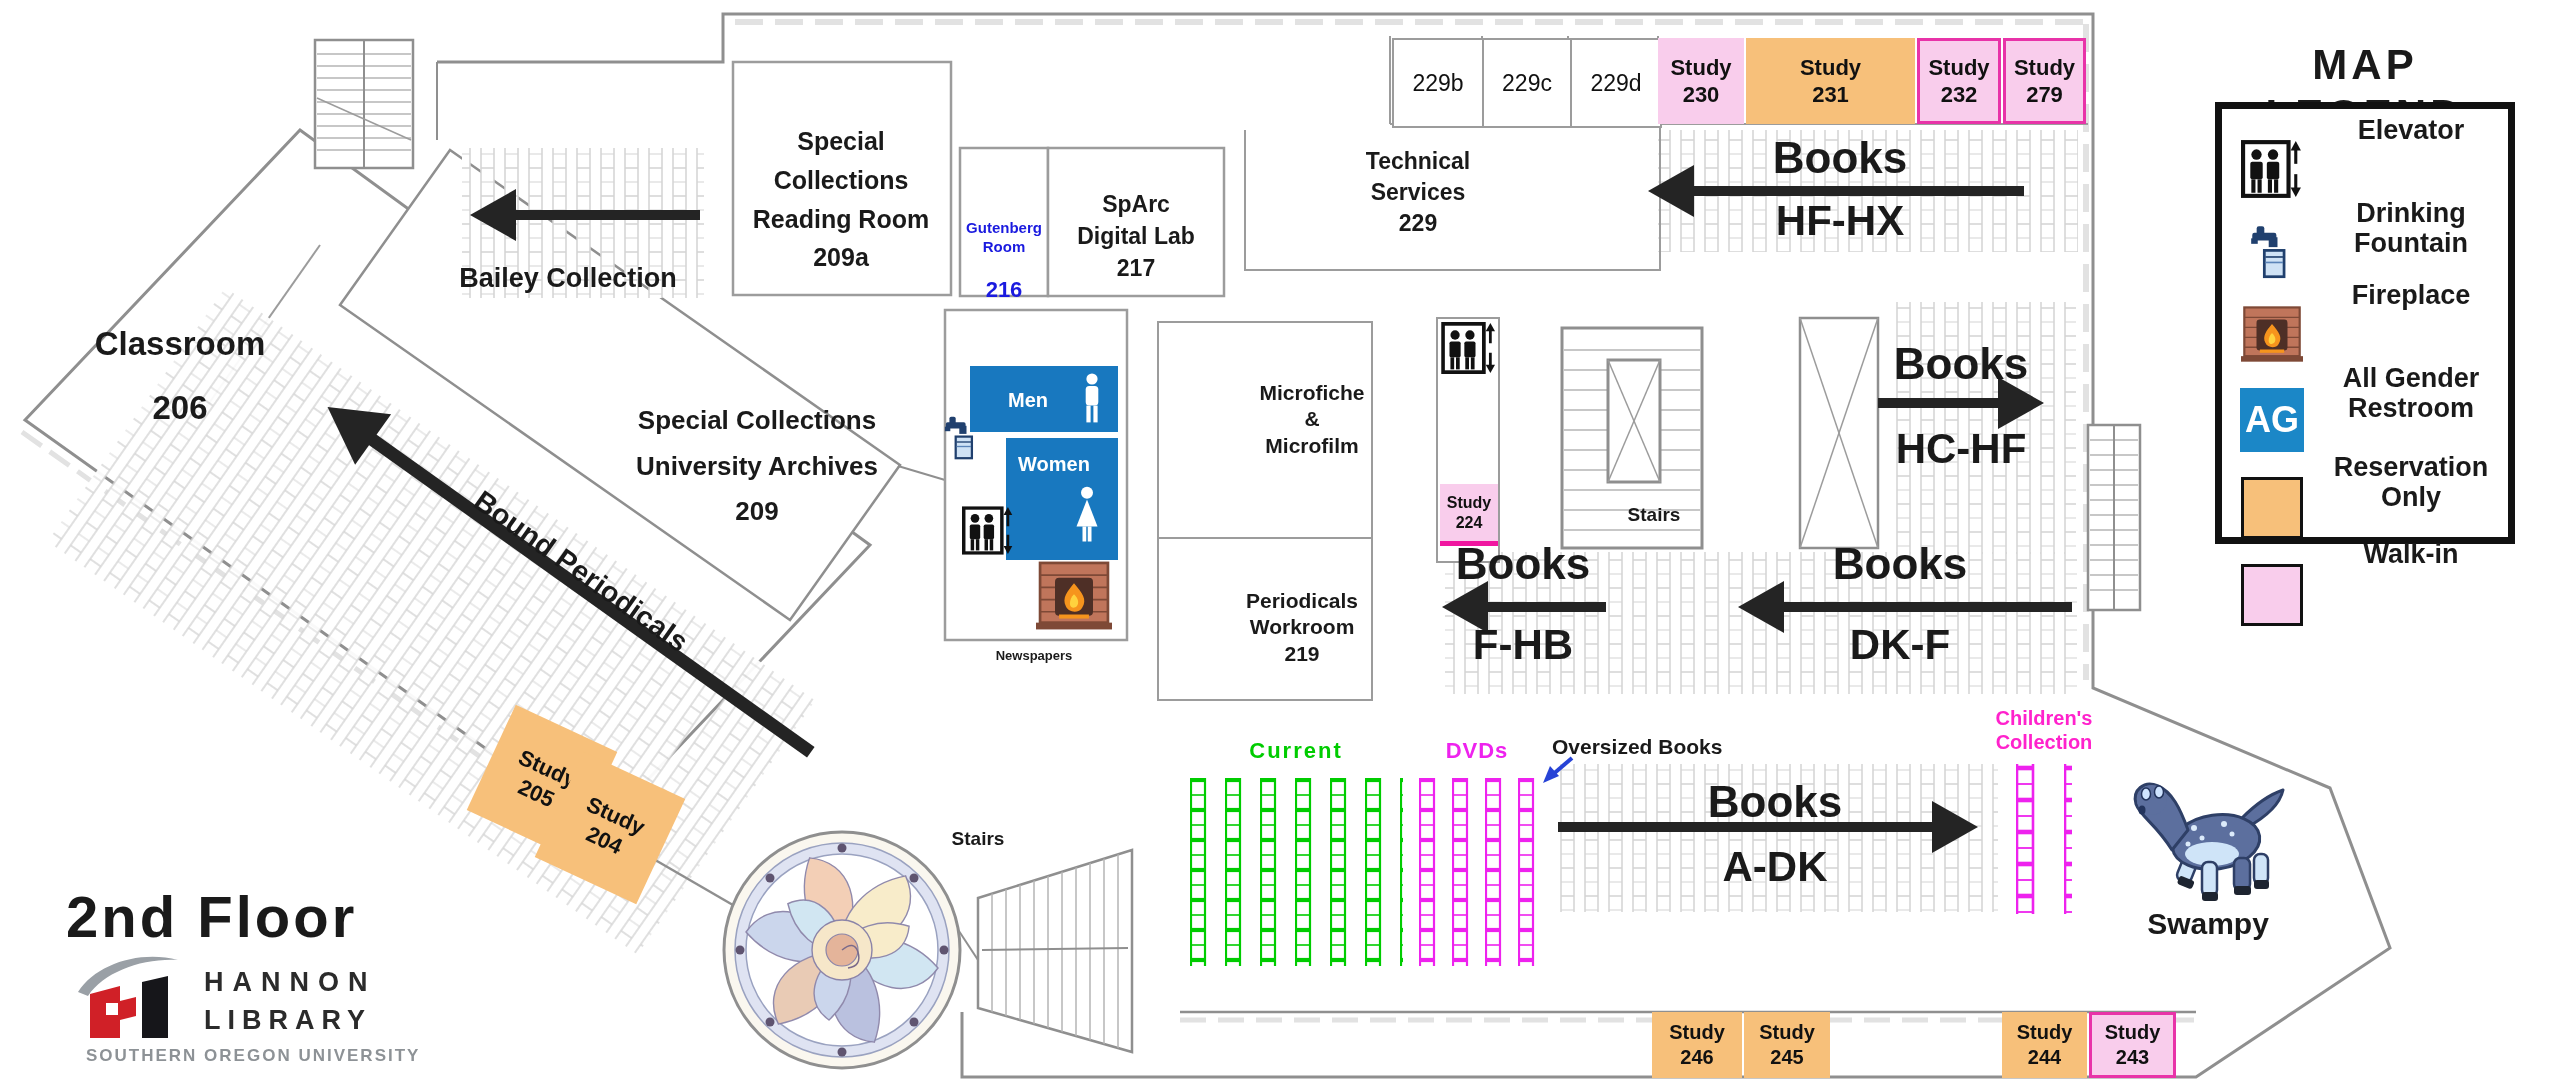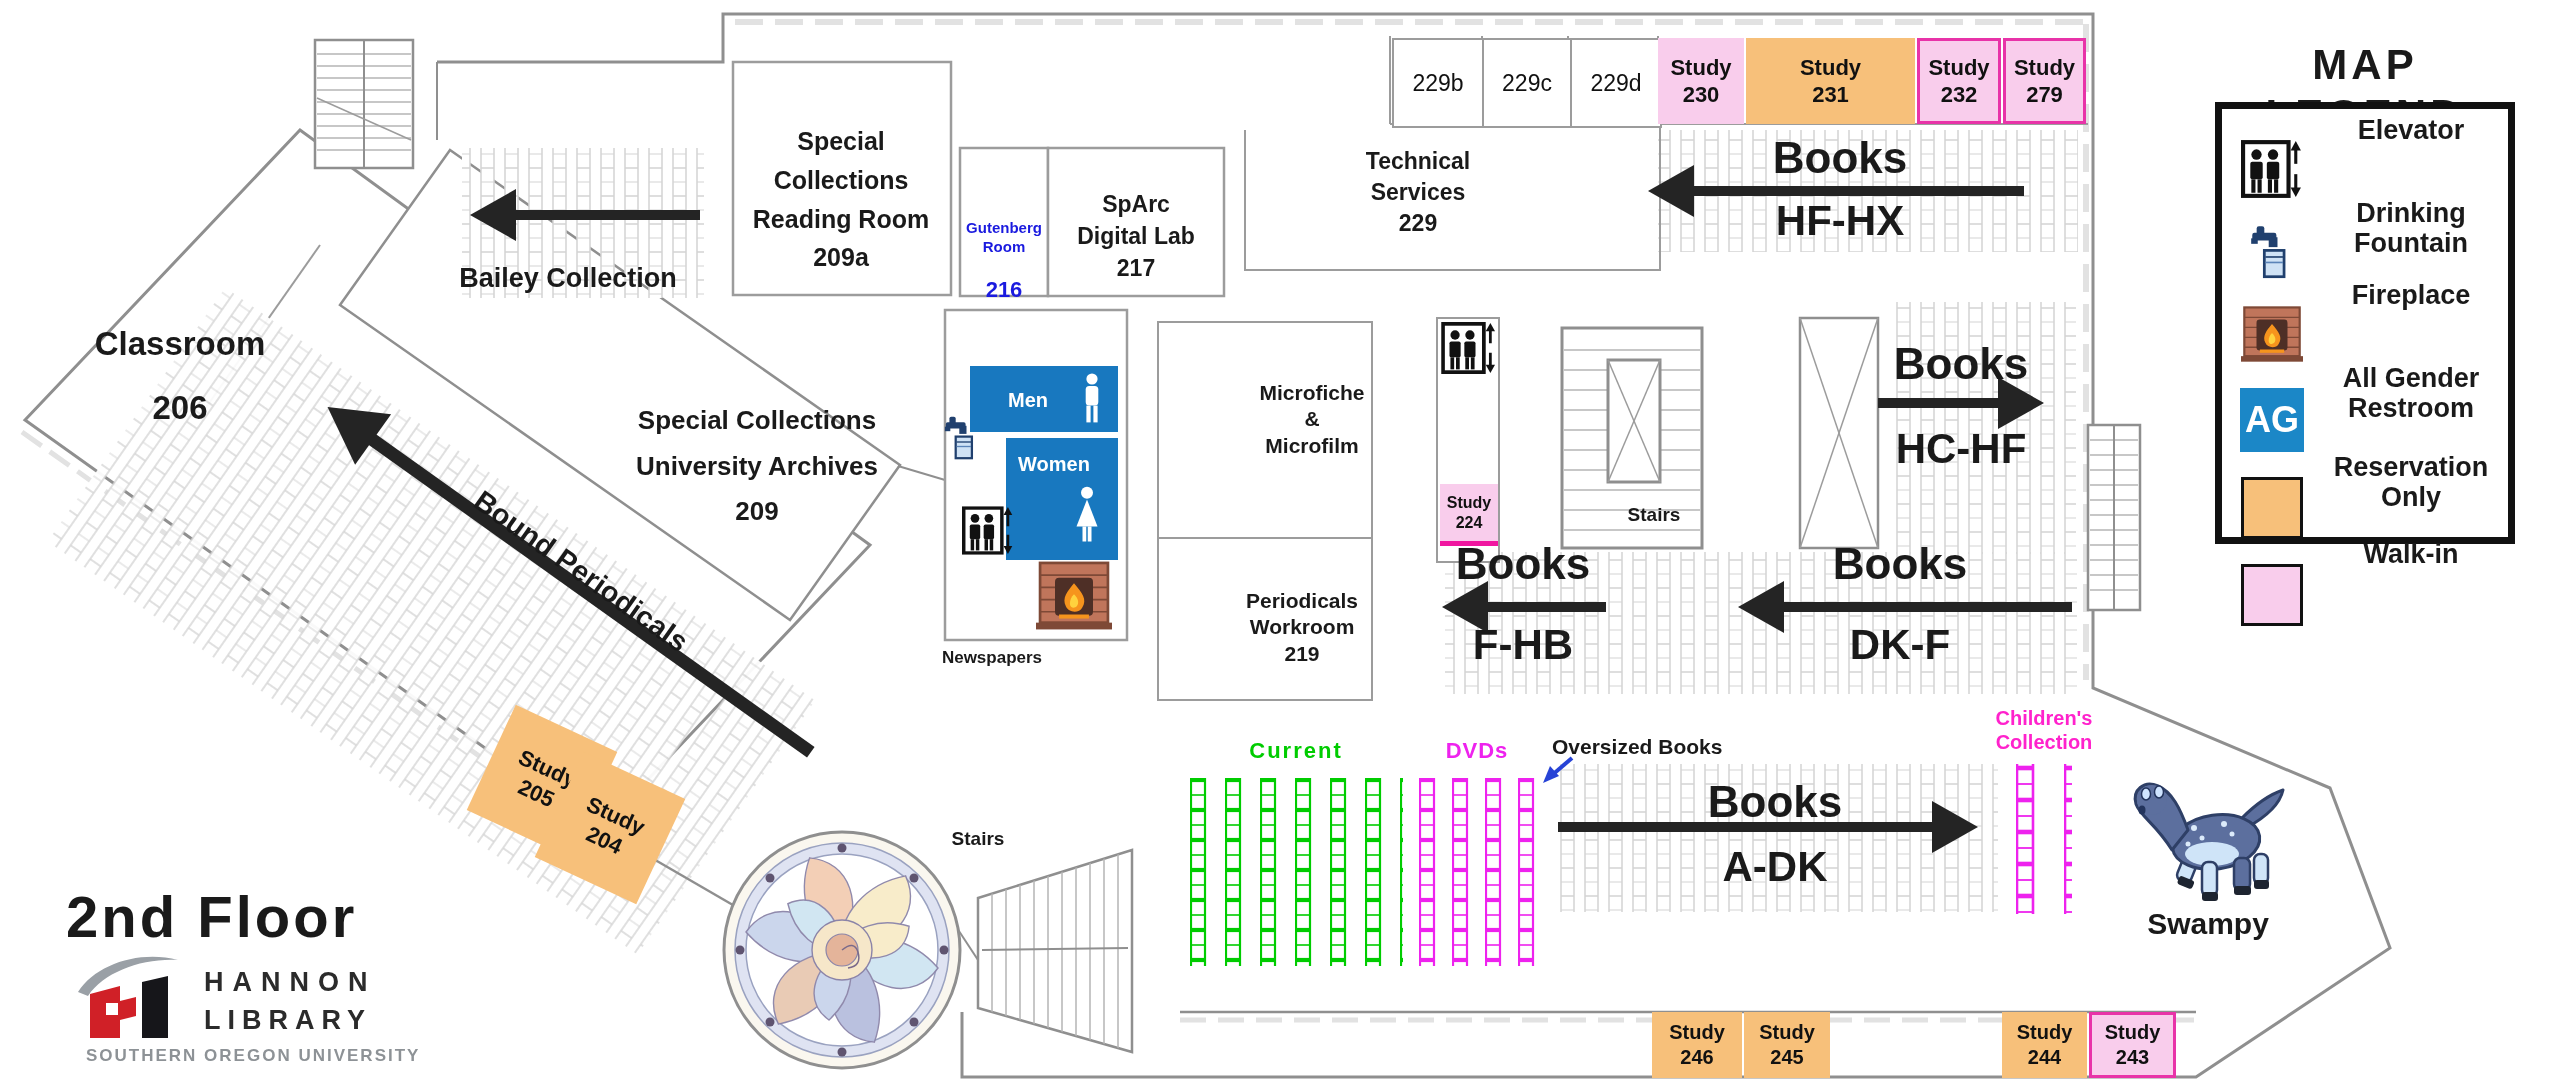--- a/index.html
+++ b/index.html
@@ -356,21 +356,21 @@
 Digital Lab
 217</div>
 <div class="lbl" style="left:1318px;top:146px;width:200px;font-size:23px;line-height:1.35;">Technical Services
 229</div>
 <div class="lbl" style="left:1242px;top:380px;width:140px;font-size:21px;line-height:1.25;font-weight:700;">Microfiche
 &amp;
 Microfilm</div>
 <div class="lbl" style="left:1232px;top:588px;width:140px;font-size:21px;line-height:1.25;font-weight:700;">Periodicals
 Workroom
 219</div>
-<div class="lbl" style="left:916px;top:648px;width:152px;font-size:17px;font-weight:700;">Newspapers</div>
+<div class="lbl" style="left:958px;top:648px;width:152px;font-size:13px;font-weight:700;">Newspapers</div>
 <div class="lbl" style="left:1604px;top:504px;width:100px;font-size:19px;font-weight:700;">Stairs</div>
 <div class="lbl" style="left:928px;top:828px;width:100px;font-size:19px;font-weight:700;">Stairs</div>
 
 <div class="room white" style="left:1392px;top:38px;width:88px;height:86px;font-size:23px;font-weight:500;">229b</div>
 <div class="room white" style="left:1482px;top:38px;width:86px;height:86px;font-size:23px;font-weight:500;">229c</div>
 <div class="room white" style="left:1570px;top:38px;width:88px;height:86px;font-size:23px;font-weight:500;">229d</div>
 
 <div class="room pinkrm" style="left:1658px;top:38px;width:86px;height:86px;font-size:22px;">
   <span>Study</span>
       <span>230</span>

